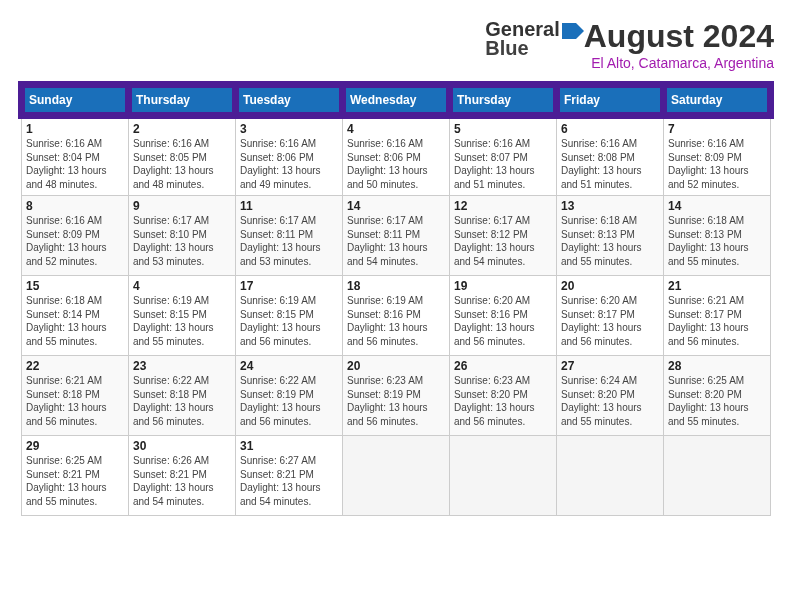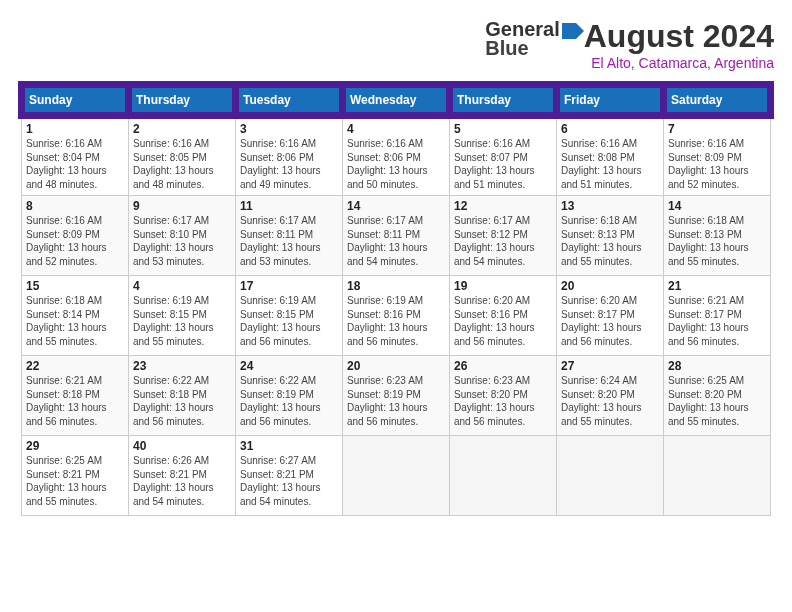--- a/index.html
+++ b/index.html
@@ -238,21 +238,21 @@
             <span class="day-num">28</span>
             <div class="day-info">Sunrise: 6:25 AM<br>Sunset: 8:20 PM<br>Daylight: 13 hours<br>and 55 minutes.</div>
           </td>
         </tr>
         <tr>
           <td>
             <span class="day-num">29</span>
             <div class="day-info">Sunrise: 6:25 AM<br>Sunset: 8:21 PM<br>Daylight: 13 hours<br>and 55 minutes.</div>
           </td>
           <td>
-            <span class="day-num">40</span>
+            <span class="day-num">30</span>
             <div class="day-info">Sunrise: 6:26 AM<br>Sunset: 8:21 PM<br>Daylight: 13 hours<br>and 54 minutes.</div>
           </td>
           <td>
             <span class="day-num">31</span>
             <div class="day-info">Sunrise: 6:27 AM<br>Sunset: 8:21 PM<br>Daylight: 13 hours<br>and 54 minutes.</div>
           </td>
           <td class="empty"></td>
           <td class="empty"></td>
           <td class="empty"></td>
           <td class="empty"></td>

